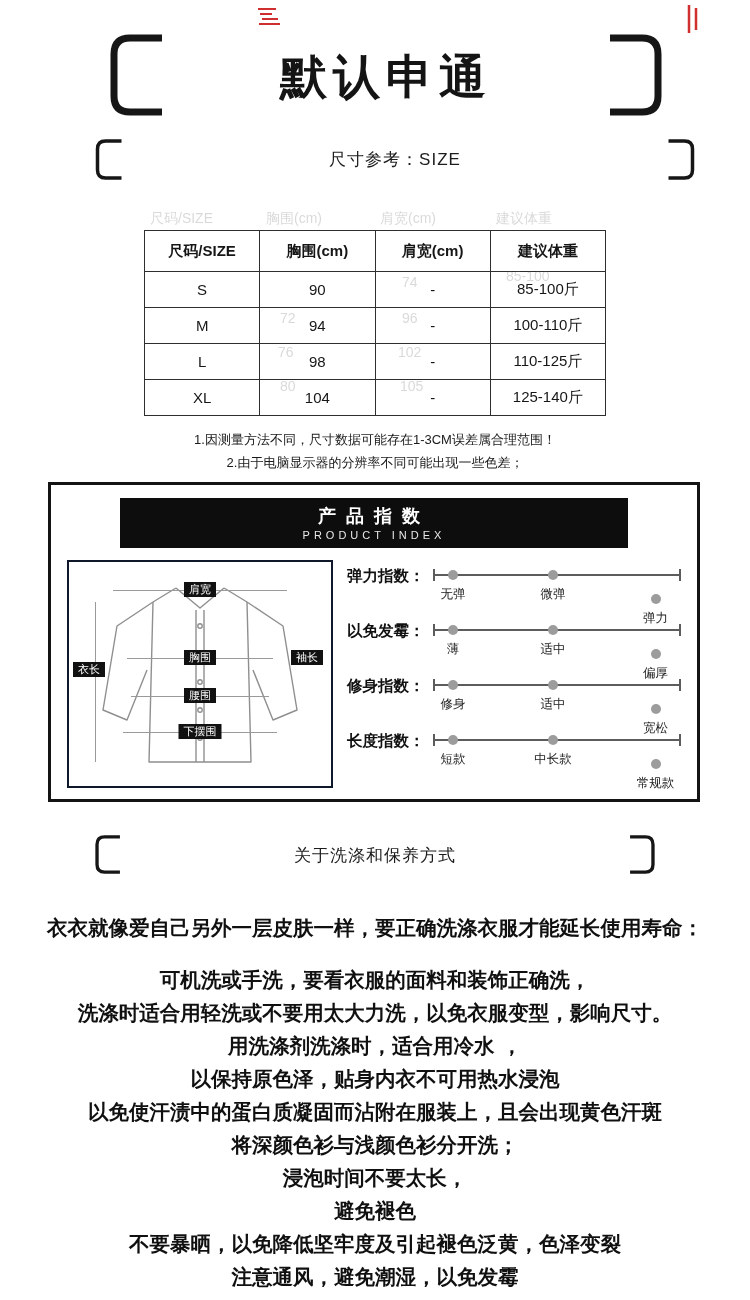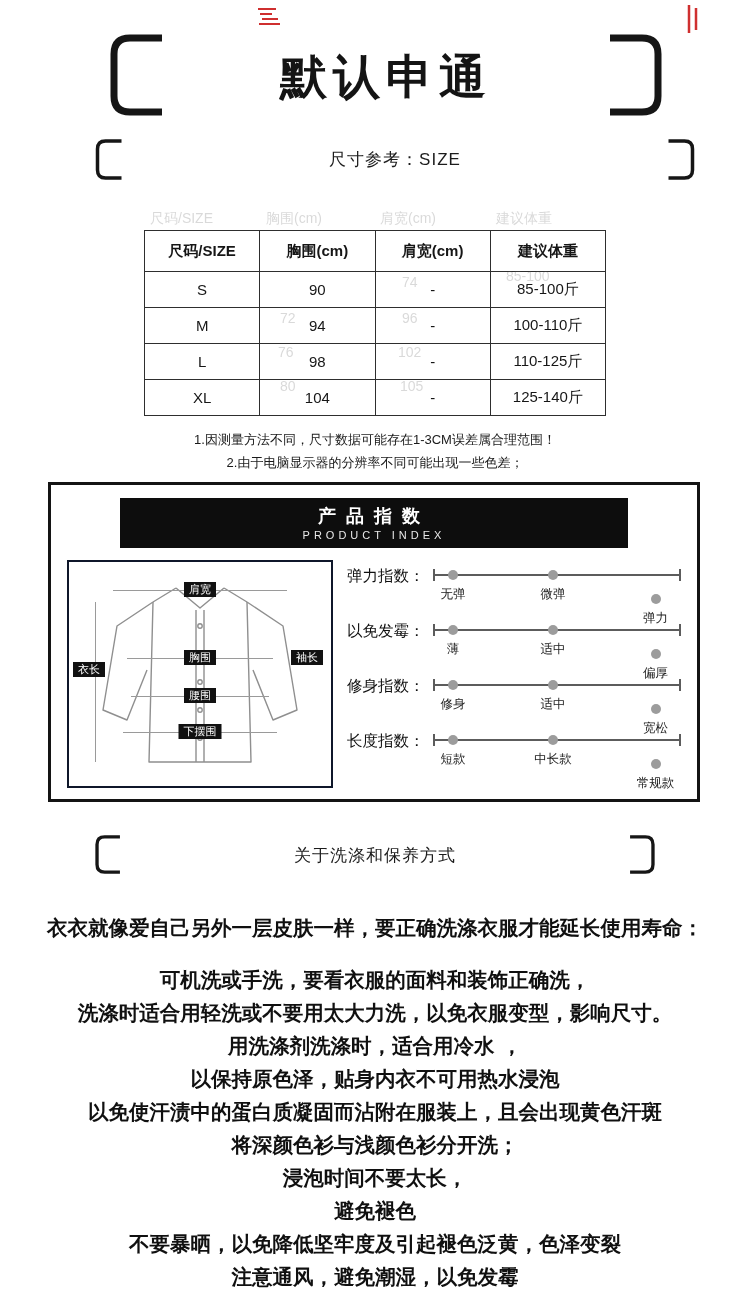--- a/index.html
+++ b/index.html
@@ -46,21 +46,21 @@
   .pi-title{padding-top:6px;font-size:18px;letter-spacing:10px;font-weight:bold;}
   .pi-sub{font-size:11px;letter-spacing:4px;color:#e8e8e8;margin-top:1px;}
   .pi-content{display:flex;padding:12px 14px 0 16px;}
   .diagram{position:relative;width:262px;height:224px;border:2px solid #0f172a;flex:none;}
   .mline{position:absolute;background:#9a9a9a;}
   .mlabel{position:absolute;background:#111;color:#fff;font-size:11px;line-height:15px;padding:0 5px;white-space:nowrap;z-index:2;}
   .center-x{left:50%;transform:translateX(-50%);}
 
   .scales{flex:1;padding-left:14px;padding-top:4px;}
   .scale-row{display:flex;height:55px;}
-  .scale-label{width:86px;font-size:15.5px;font-weight:normal;color:#101010;padding-top:2px;flex:none;white-space:nowrap;}
+  .scale-label{width:86px;font-size:15.5px;font-weight:bold;color:#101010;padding-top:2px;flex:none;white-space:nowrap;}
   .track{position:relative;flex:1;height:44px;margin-top:2px;}
   .track .line{position:absolute;top:8px;left:0;right:2px;height:2px;background:#5c5c5c;}
   .track .tick{position:absolute;top:3px;width:2px;height:12px;background:#5c5c5c;}
   .track .tick.t0{left:0;}
   .track .tick.t1{right:2px;}
   .dot{position:absolute;top:4px;width:10px;height:10px;border-radius:50%;background:#9c9c9c;transform:translateX(-50%);}
   .opt{position:absolute;top:20px;transform:translateX(-50%);font-size:12.5px;color:#222;white-space:nowrap;}
   .p0{left:8%;} .p1{left:48%;} .p2{left:89%;margin-top:24px;}
 
   

